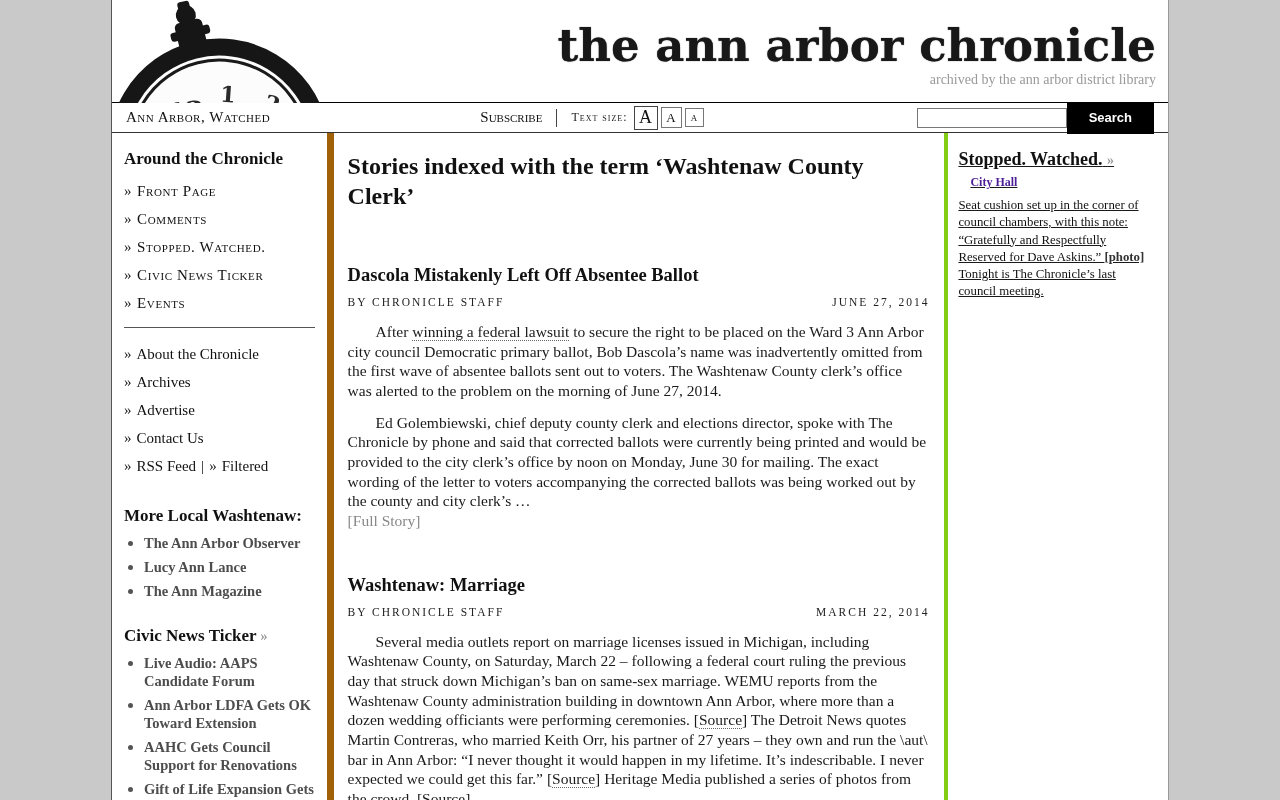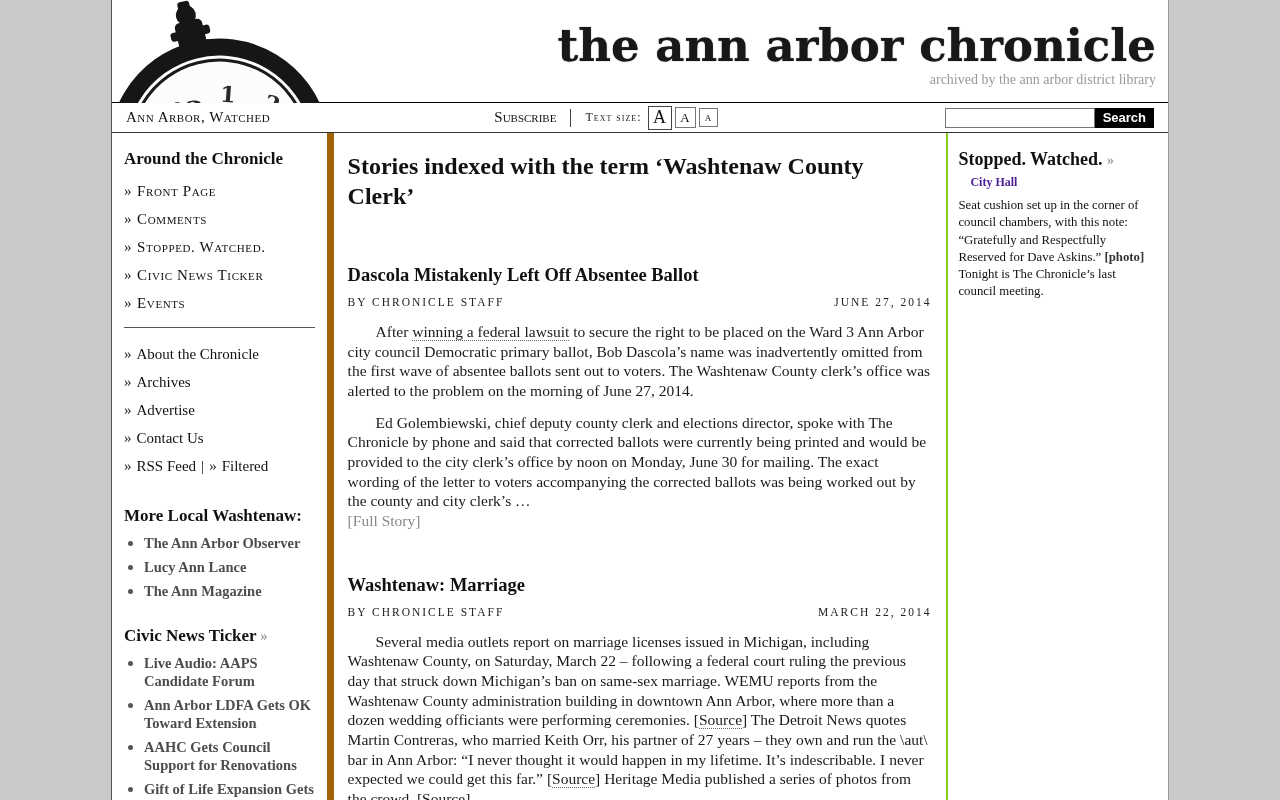--- a/index.html
+++ b/index.html
@@ -26,29 +26,29 @@
   .ts-label { font-size:12px; letter-spacing:1px; margin-right:6px; }
   .ts-btn { border:1px solid #777; background:#fff; font-family:"Liberation Serif", serif;
             display:inline-flex; align-items:center; justify-content:center; margin-right:3px;
             cursor:pointer; color:#111; }
   .ts-btn.lg { width:24px; height:24px; font-size:18px; border-color:#444; }
   .ts-btn.md { width:21px; height:21px; font-size:13px; }
   .ts-btn.sm { width:19px; height:19px; font-size:9px; }
   .search-group { display:flex; align-items:center; font-variant:normal; }
   .search-input { width:150px; height:20px; border:1px solid #777; font-size:12px; padding:0 4px;
                   font-family:"Liberation Sans", sans-serif; }
-  .search-btn { height:20px; background:#000; color:#fff; border:1px solid #000;
+  .search-btn { height:32px; background:#000; color:#fff; border:1px solid #000;
                 font-family:"Liberation Sans", sans-serif; font-size:13px; font-weight:bold;
-                padding:0 7px; cursor:pointer; }
+                padding:0 21px; cursor:pointer; }
 
   
   .columns { display:flex; height:667px; }
   .col-left { width:222px; padding:16px 12px 0 12px; border-right:7px solid #a16207; }
-  .col-main { width:616px; padding:16px 15px 12px 14px; border-right:2px solid #84cc16; }
-  .col-right { width:220px; padding:16px 12px 0 10px; }
+  .col-main { width:616px; padding:16px 15px 12px 14px; border-right:4px solid #84cc16; }
+  .col-right { width:220px; padding:16px 12px 0 10px;text-decoration:underline; }
 
   
   .side-h2 { font-size:17px; font-weight:bold; color:#111; margin-bottom:8px; }
   .nav-item { display:block; font-size:15px; line-height:28px; color:#111; cursor:pointer; }
   .nav-sc .nav-item { font-variant:small-caps; letter-spacing:0.6px; }
   .marker { color:#222; margin-right:5px; }
   .nav-divider { border:0; border-top:1px solid #555; margin:10px 0 12px 0; }
   .rss-row { font-size:15px; line-height:28px; color:#111; }
   .rss-row .sep { margin:0 5px; color:#111; }
   .rss-link { cursor:pointer; }

